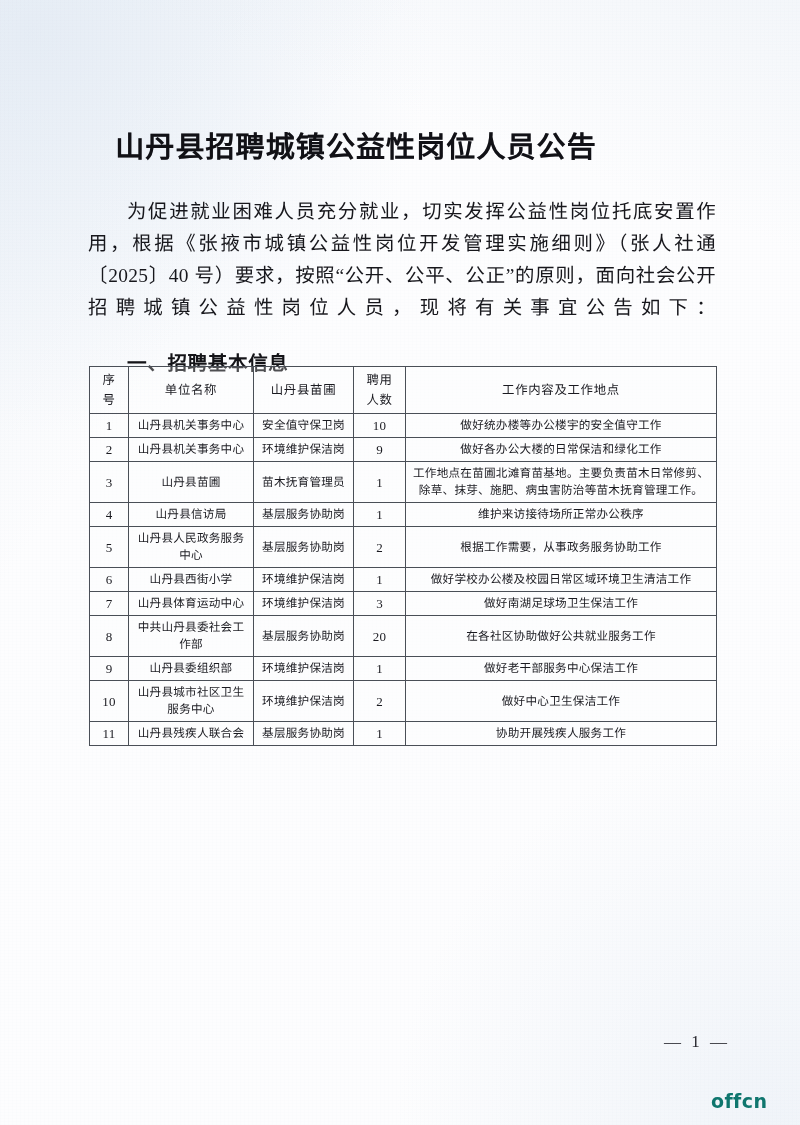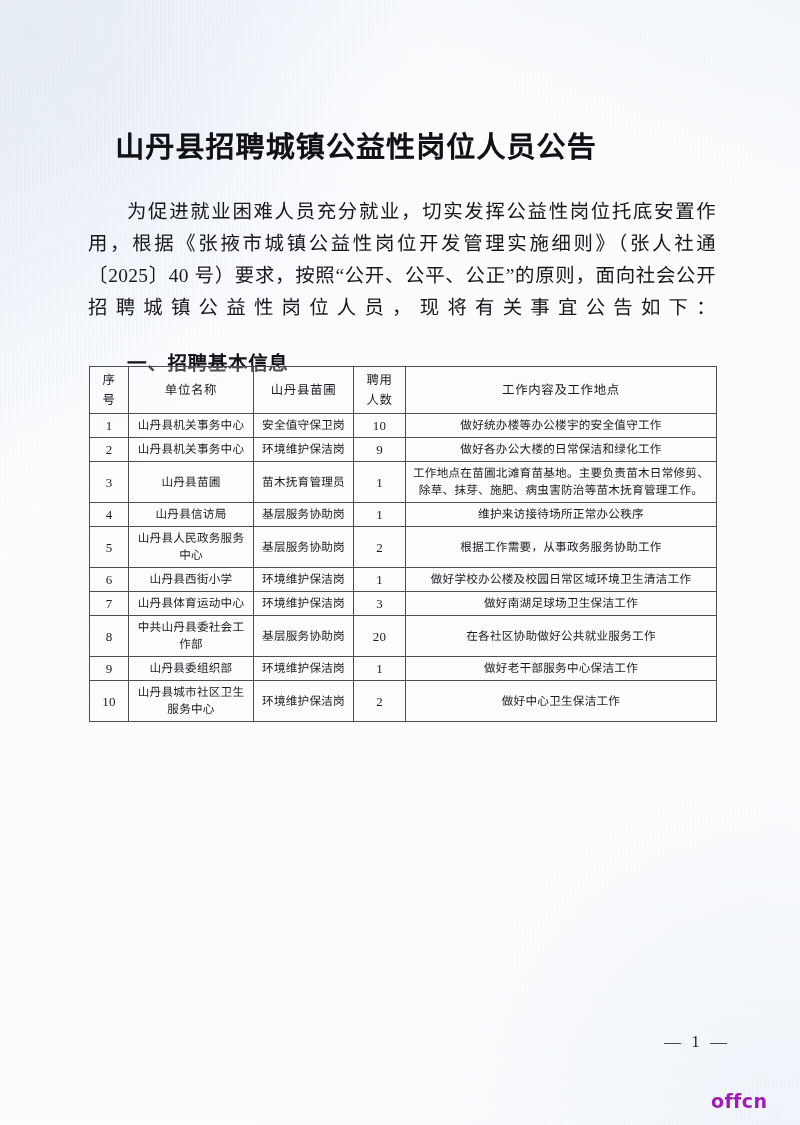--- a/index.html
+++ b/index.html
@@ -259,20 +259,27 @@
           <td class="num" style="border-color: rgb(74, 79, 87);">1</td>
           <td style="border-color: rgb(74, 79, 87);">做好老干部服务中心保洁工作</td>
         </tr>
         <tr>
           <td class="num" style="border-color: rgb(74, 79, 87);">10</td>
           <td style="border-color: rgb(74, 79, 87);">山丹县城市社区卫生服务中心</td>
           <td style="border-color: rgb(74, 79, 87);">环境维护保洁岗</td>
           <td class="num" style="border-color: rgb(74, 79, 87);">2</td>
           <td style="border-color: rgb(74, 79, 87);">做好中心卫生保洁工作</td>
         </tr>
+        <tr>
+          <td class="num" style="border-color: rgb(74, 79, 87);">11</td>
+          <td style="border-color: rgb(74, 79, 87);">山丹县残疾人联合会</td>
+          <td style="border-color: rgb(74, 79, 87);">基层服务协助岗</td>
+          <td class="num" style="border-color: rgb(74, 79, 87);">1</td>
+          <td style="border-color: rgb(74, 79, 87);">协助开展残疾人服务工作</td>
+        </tr>
       </tbody>
   </table>
 
   <div id="page-number">— 1 —</div>
 
-  <div id="watermark" style="color: #a21caf;">offcn</div>
+  <div id="watermark" style="color: #0f766e;">offcn</div>
 
 </div>
 
 </body></html>

